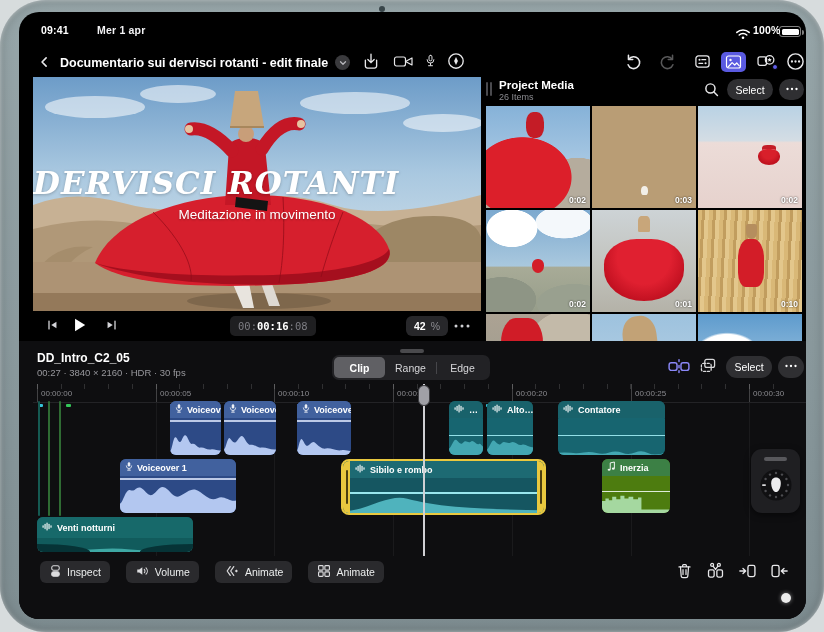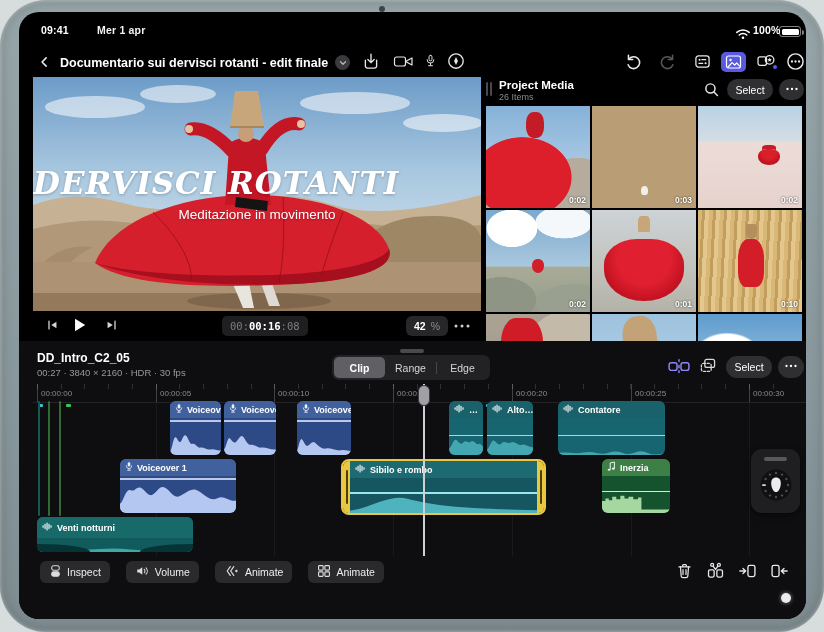--- a/index.html
+++ b/index.html
@@ -25,21 +25,21 @@
   .dim{opacity:.38;}
   .media-active{width:25px;height:20px;border-radius:5px;background:#5a5ae0;display:flex;align-items:center;justify-content:center;color:#fff;}
   .fx-badge{position:absolute;right:-2px;bottom:-1px;width:6px;height:6px;border-radius:50%;background:#5e5ce6;border:1px solid #000;}
 
   
   .preview{position:absolute;left:33px;top:77px;width:448px;height:234px;overflow:hidden;background:#7ca4c8;}
   .pv-title{position:absolute;left:0;right:0;top:88px;text-align:left;color:#fff;font-family:"DejaVu Serif",serif;font-style:italic;font-weight:700;font-size:31px;letter-spacing:1px;white-space:nowrap;text-shadow:0 1px 3px rgba(0,0,0,.25);}
   .pv-sub{position:absolute;left:0;right:0;top:130px;text-align:center;color:#fff;font-size:13.5px;font-weight:500;text-shadow:0 1px 2px rgba(0,0,0,.3);}
 
   
-  .tc-pill{position:absolute;left:222px;top:316px;height:20px;background:#1f1f21;border-radius:5px;display:flex;align-items:center;padding:8px 8px;font-family:"DejaVu Sans Mono",monospace;font-size:10.5px;}
+  .tc-pill{position:absolute;left:230px;top:316px;height:20px;background:#1f1f21;border-radius:5px;display:flex;align-items:center;padding:8px 8px;font-family:"DejaVu Sans Mono",monospace;font-size:10.5px;}
   .tc-dim{color:#7d7d83;} .tc-main{color:#fff;font-weight:700;}
   .zoom-pill{position:absolute;left:406px;top:316px;height:20px;background:#27272a;border-radius:6px;display:flex;align-items:center;gap:5px;padding:0 8px;font-size:10.5px;}
   .zoom-val{color:#fff;font-weight:600;} .zoom-unit{color:#8e8e93;}
 
   
   .mp-title{color:#fff;font-size:11.5px;font-weight:700;}
   .mp-count{color:#8b8b90;font-size:9px;margin-top:1px;}
   .drag-bar{position:absolute;width:2px;height:14px;background:#4a4a4e;border-radius:1px;}
   .pill{background:#2f2f32;border:none;border-radius:11px;color:#fff;font-size:10.5px;font-weight:500;display:flex;align-items:center;justify-content:center;cursor:pointer;}
   .mp-grid{position:absolute;left:486px;top:106px;width:317px;height:305px;display:grid;grid-template-columns:104px 104px 104px;grid-template-rows:102px 102px 102px;gap:2px;overflow:hidden;}
@@ -96,21 +96,21 @@
   .teal .clip-head{background:#19626b;}
   .teal .clip-body::before{content:'';position:absolute;left:-12%;right:-12%;bottom:0;height:165%;background:#176570;border-radius:50% 50% 0 0/100% 100% 0 0;}
   .teal .vol{top:45%;background:#9ae7ee;opacity:.95;}
   .teal .wave path{fill:#43a7b2;}
   .clip.sel{border:2.5px solid #e9c83f;border-radius:8px;background:#155661;}
   .clip.sel .clip-head{background:#1d6a73;}
   .clip.sel .vol{top:40%;background:#9ae7ee;}
   .clip.sel .wave path{fill:#4fb3bd;}
   .hndl{position:absolute;top:0;bottom:0;width:7px;background:#e9c83f;z-index:3;}
   .hndl::after{content:'';position:absolute;left:2.5px;top:18%;bottom:18%;width:2px;border-radius:1px;background:#4c3f10;}
-  .green{background:#14532d;}
+  .green{background:#4d7c0f;}
   .green .clip-head{background:#3c8045;}
   .green .vol{top:40%;background:#eef7ee;opacity:.9;}
   .green .wave path{fill:#a5d8a0;}
   .venti{background:#115b5c;}
   .venti .clip-head{background:#17696a;height:21px;}
   .venti .wave path{fill:#3ea8a4;}
   .fcorn{position:absolute;bottom:0;width:34%;height:55%;background:#06333  ;background:#063336;z-index:2;}
   .fcl{left:0;border-radius:0 100% 0 0;}
   .fcr{right:0;border-radius:100% 0 0 0;}
   .thinclip{position:absolute;top:401px;height:115px;width:2px;border-radius:1px;}

